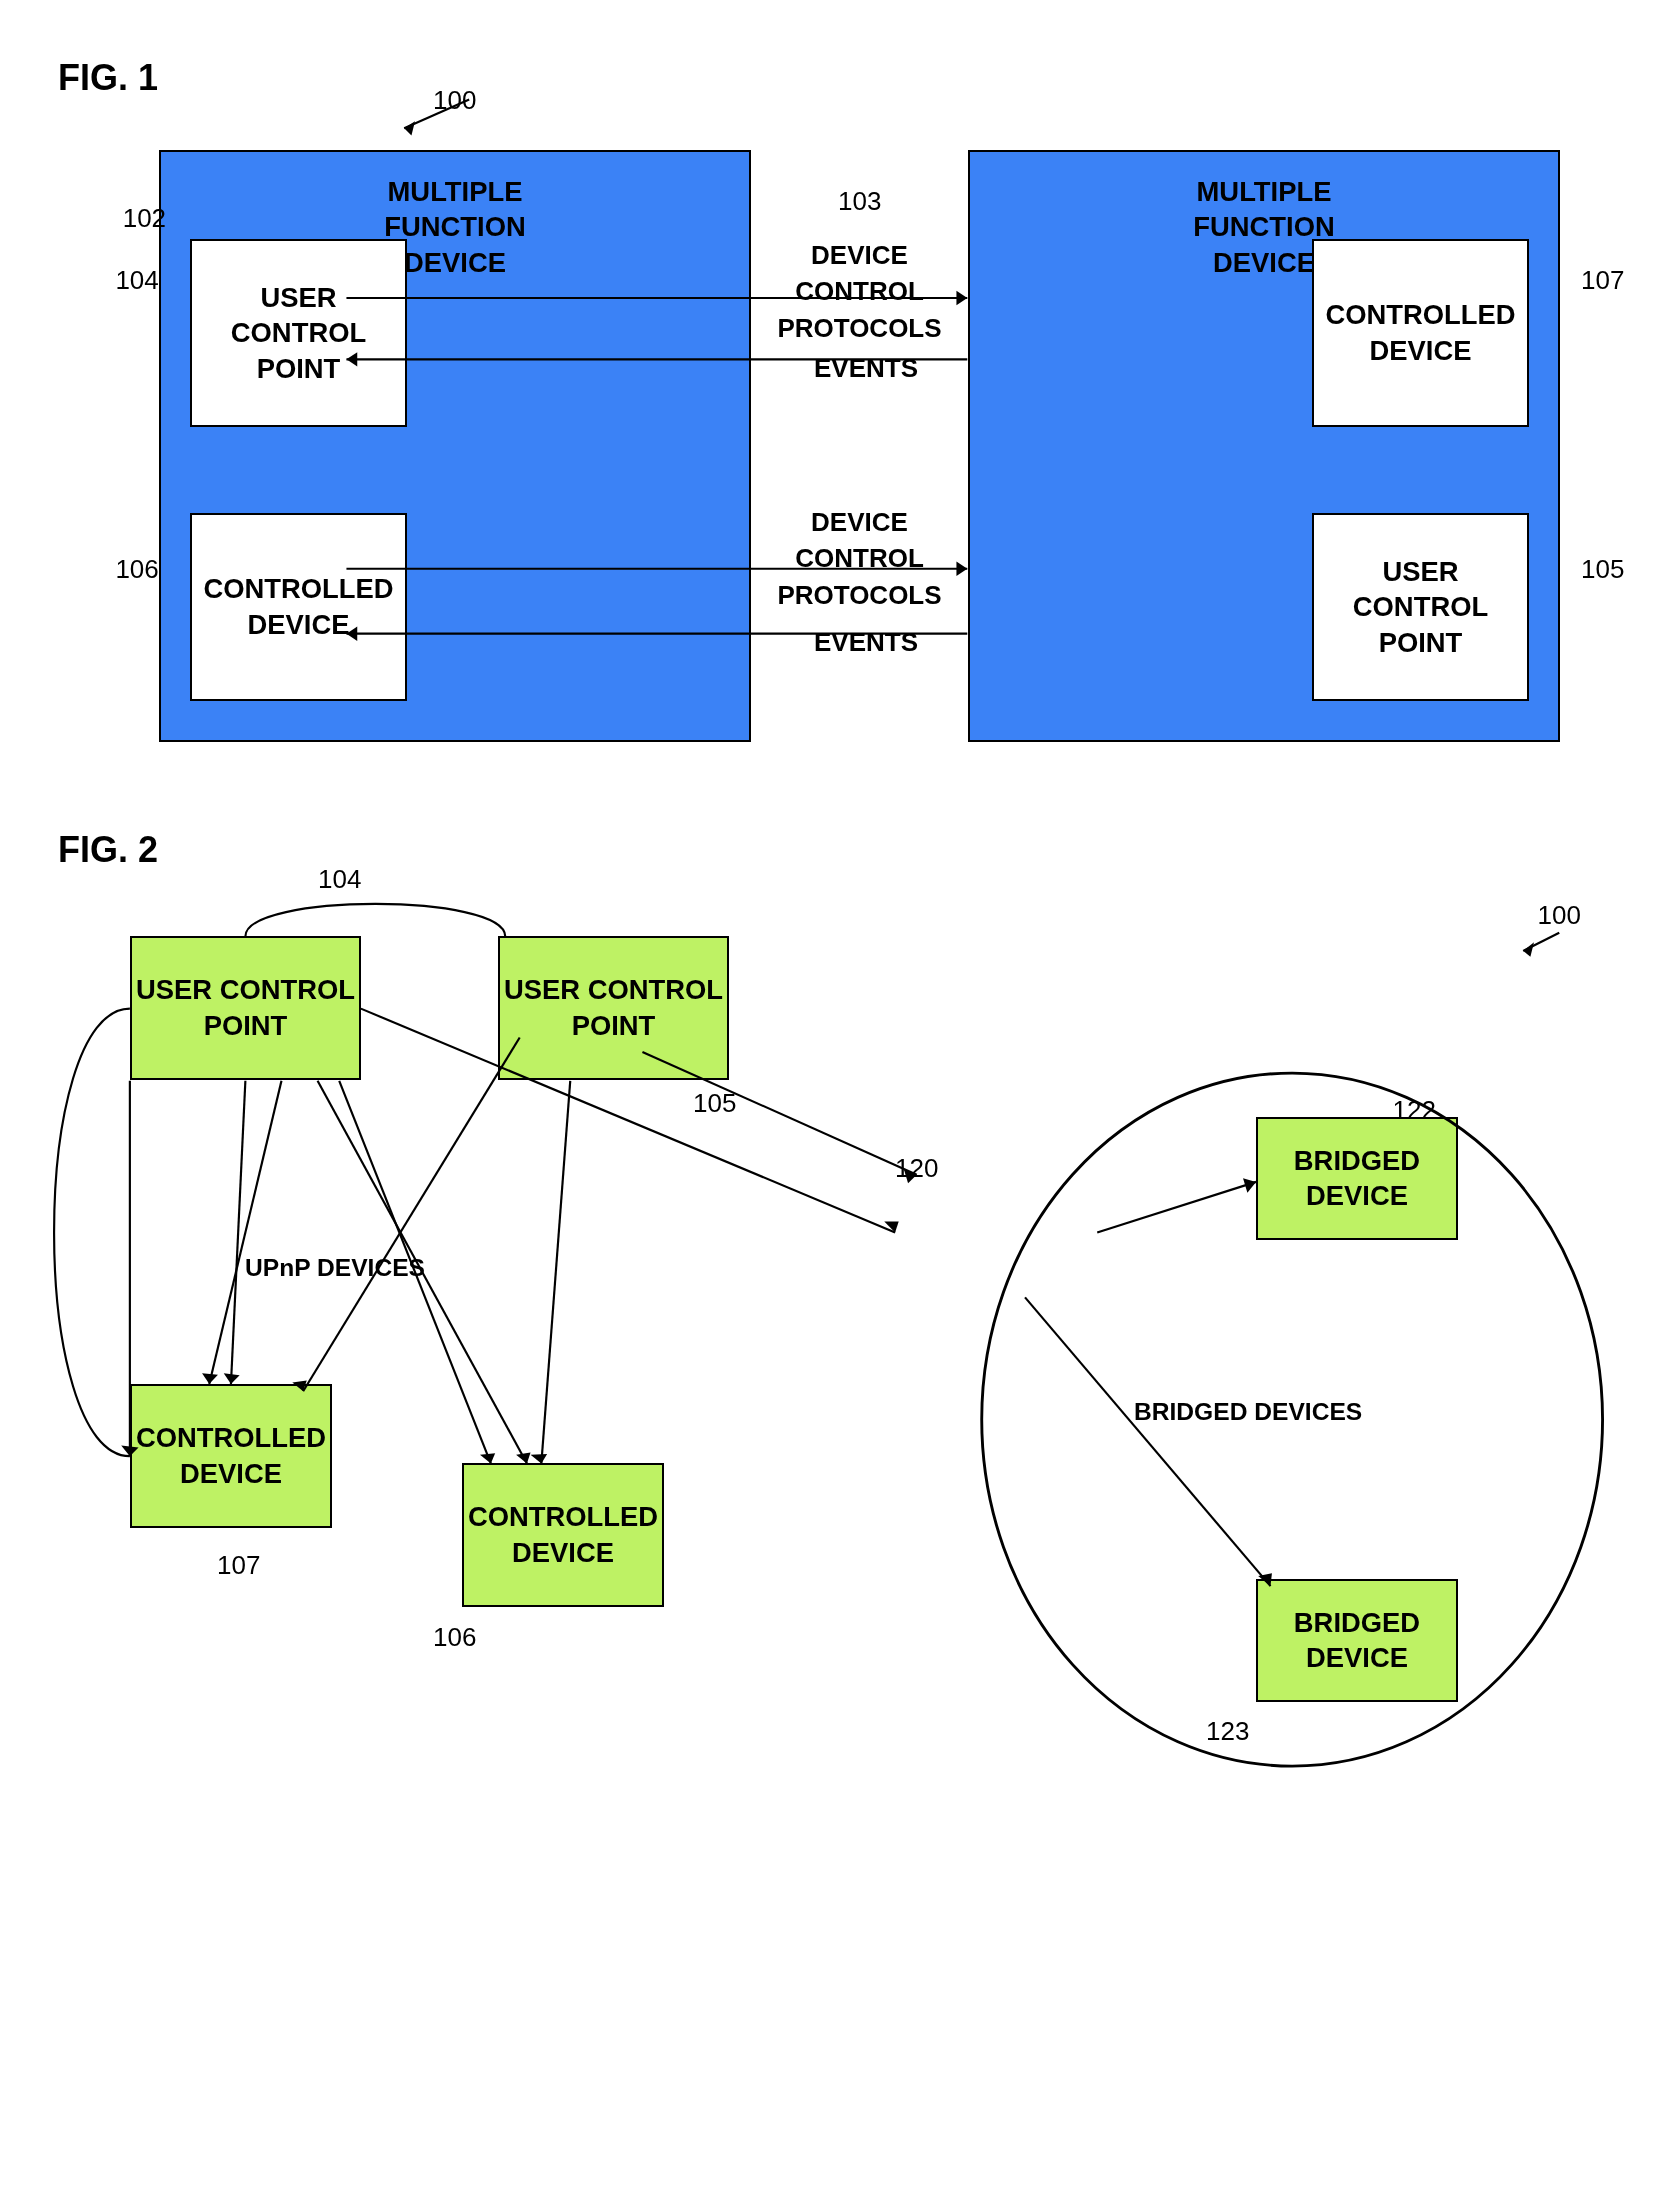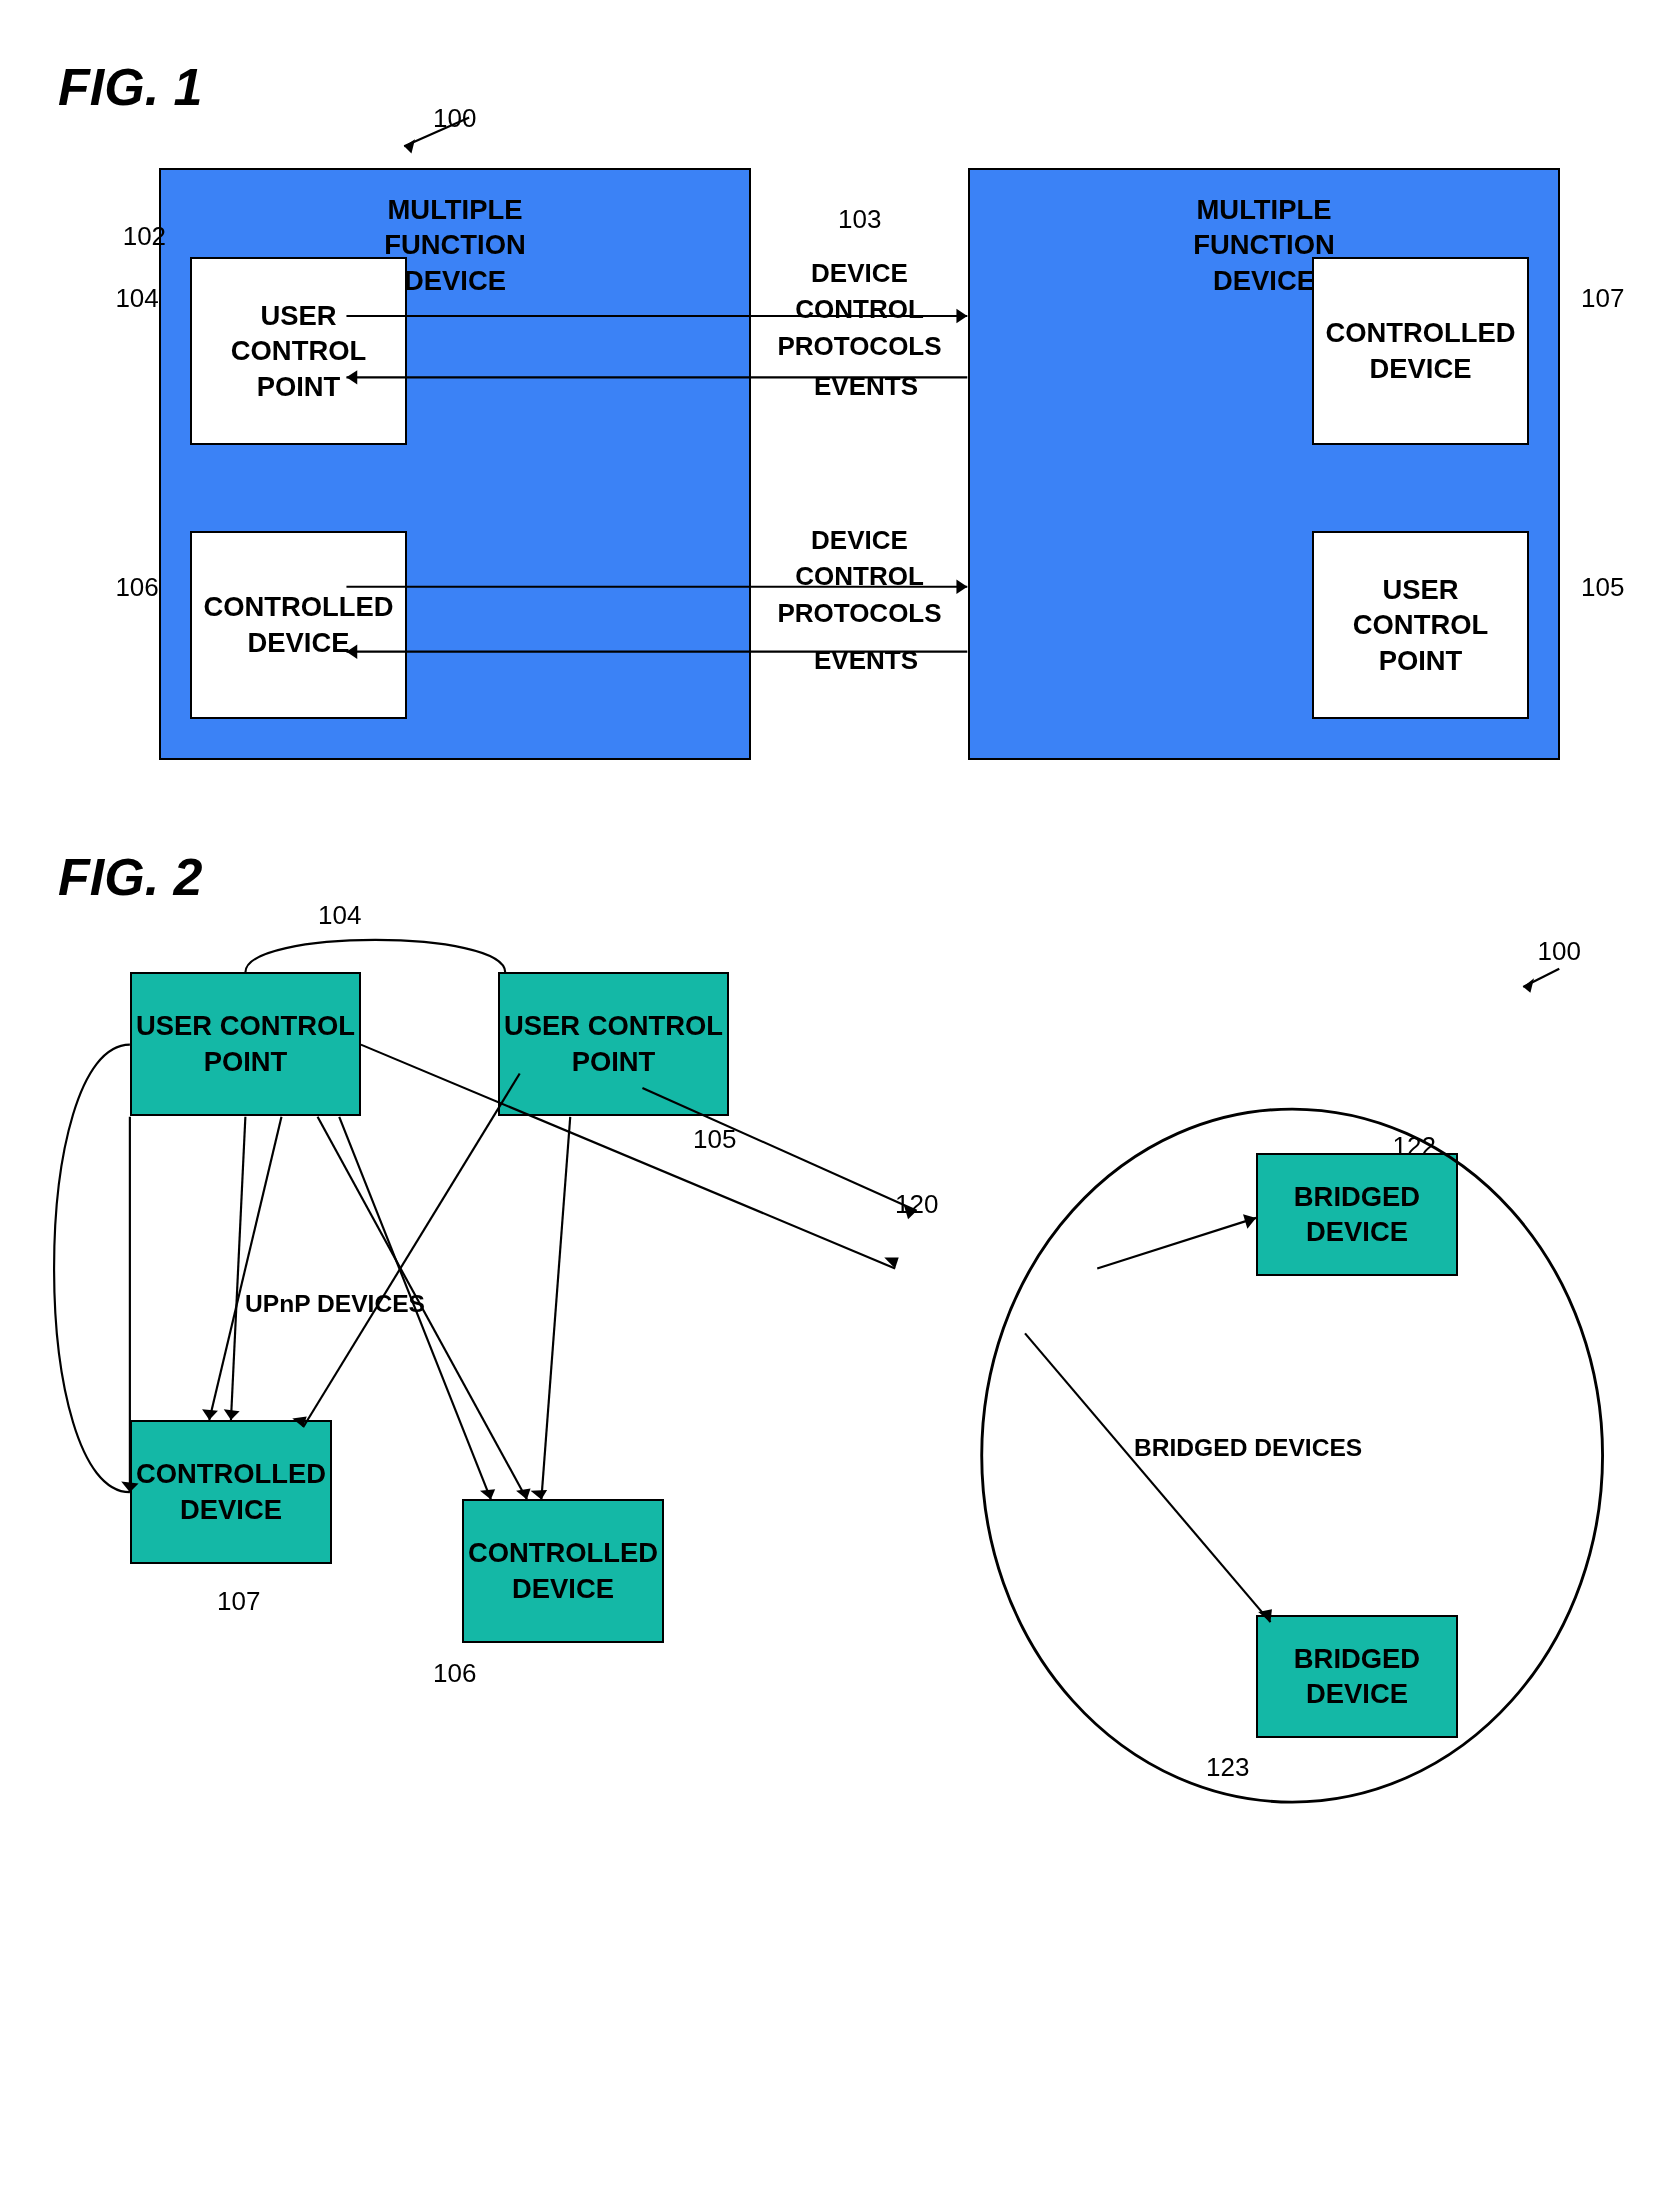--- a/index.html
+++ b/index.html
@@ -20,23 +20,22 @@
       padding: 43px 58px;
     }
 
     
     .fig1-container {
       position: relative;
       margin-top: 14.4px;
     }
 
     .fig-label {
-      font-size: 52px;
+      font-size: 36px;
       font-weight: bold;
-      font-style: italic;
       margin-bottom: 21.7px;
     }
 
     .fig1-diagram {
       position: relative;
       width: 1516px;
       height: 650px;
       margin-left: 43px;
     }
 
@@ -91,21 +90,21 @@
     .fig2-diagram {
       position: relative;
       width: 1516px;
       height: 1047px;
       margin-left: 43px;
     }
 
     .node-box {
       position: absolute;
       border: 2.9px solid #000;
-      background: #14b8a6;
+      background: #bef264;
       display: flex;
       align-items: center;
       justify-content: center;
       text-align: center;
     }
 
     .arrow-label {
       position: absolute;
       font-size: 24.6px;
       font-weight: bold;

